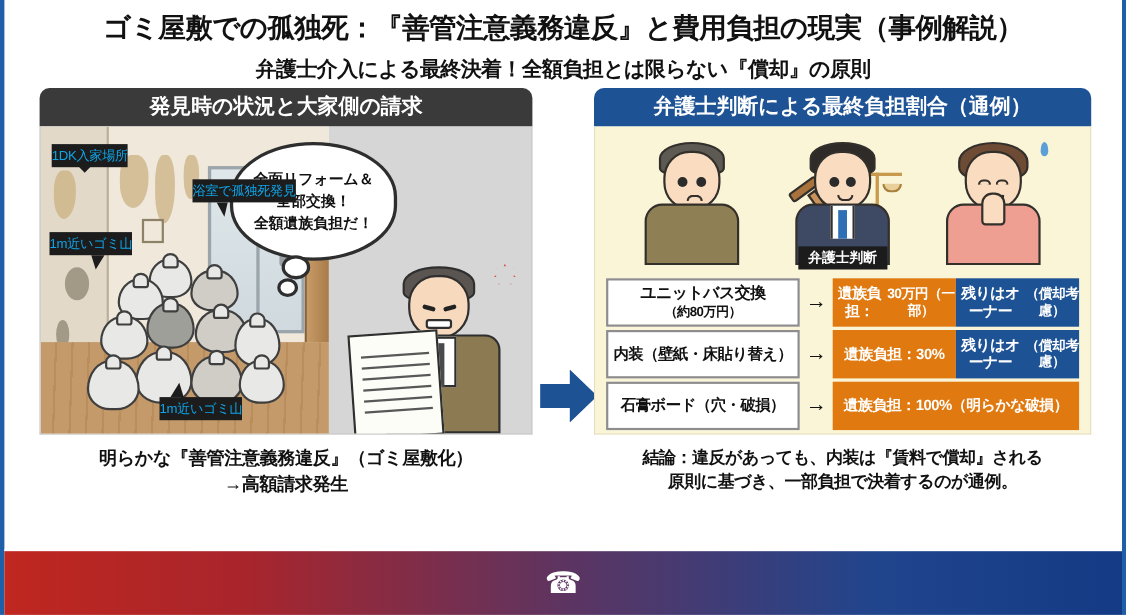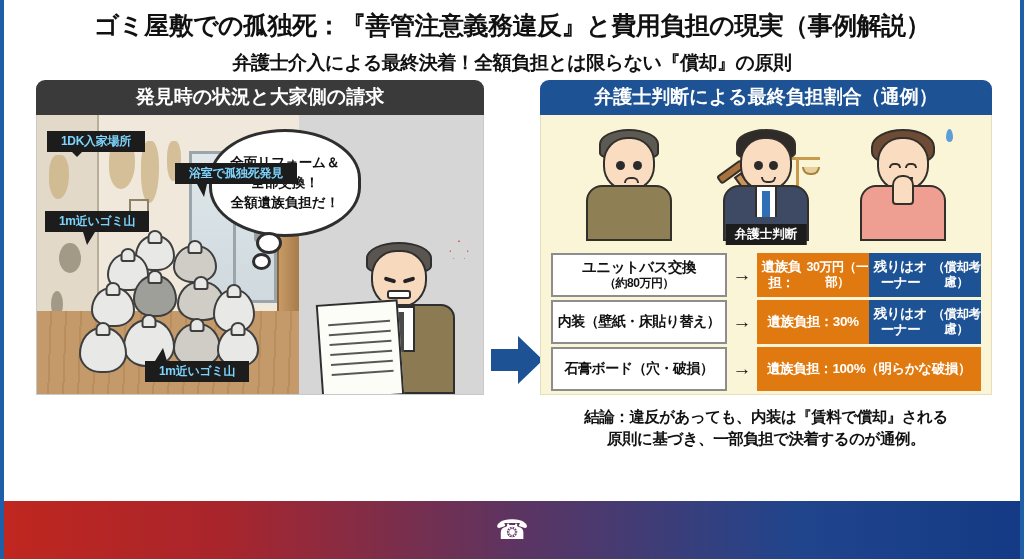--- a/index.html
+++ b/index.html
@@ -102,22 +102,22 @@
     position:absolute; left:172px; top:14px; width:152px; height:108px;
     background:#fff; border:3px solid #2e2e2e; border-radius:50%/46%;
     display:flex; align-items:center; justify-content:center; text-align:center;
     font-size:13.5px; font-weight:bold; line-height:1.45; color:#111; padding:4px 8px;
   }
   .bubble:before,.bubble:after{ content:""; position:absolute; background:#fff; border:3px solid #2e2e2e; border-radius:50%; }
   .bubble:before{ width:20px; height:16px; left:44px; bottom:-20px; }
   .bubble:after{ width:13px; height:11px; left:40px; bottom:-36px; }
 
   .tag{
-    position:absolute; background:#1c1c1c; color:#7dd3fc; font-weight:bold;
-    font-size:12px; padding:2px 14px; white-space:nowrap; letter-spacing:-0.3px; z-index:6;
+    position:absolute; background:#1c1c1c; color:#0ea5e9; font-weight:normal;
+    font-size:12px; padding:2px 0; white-space:nowrap; letter-spacing:-0.3px; z-index:6;
   }
   .tag:after{ content:""; position:absolute; width:0; height:0; }
   .tag.t1{ left:10px; top:16px; }
   .tag.t1:after{ left:24px; bottom:-11px; border:6px solid transparent; border-top-color:#1c1c1c; }
   .tag.t2{ left:138px; top:48px; }
   .tag.t2:after{ left:22px; bottom:-13px; border-left:7px solid transparent; border-right:3px solid transparent; border-top:13px solid #1c1c1c; }
   .tag.t3{ left:8px; top:96px; }
   .tag.t3:after{ left:38px; bottom:-13px; border-left:4px solid transparent; border-right:8px solid transparent; border-top:13px solid #1c1c1c; }
   .tag.t4{ left:108px; top:246px; }
   .tag.t4:after{ left:10px; top:-13px; border-left:8px solid transparent; border-right:4px solid transparent; border-bottom:13px solid #1c1c1c; }
@@ -275,20 +275,24 @@
             <i style="top:68px;"></i>
         </div>
       </div>
 
       <div class="tag t1">1DK入家場所</div>
       <div class="tag t2">浴室で孤独死発見</div>
       <div class="tag t3">1m近いゴミ山</div>
       <div class="tag t4">1m近いゴミ山</div>
     </div>
 
+    <div class="caption">
+      <div>明らかな『善管注意義務違反』（ゴミ屋敷化）</div>
+      <div>→高額請求発生</div>
+    </div>
   </div>
 
   <div id="arrow">
     <svg width="52" height="48" viewBox="0 0 52 48" aria-hidden="true">
       <polygon points="0,13 27,13 27,0 52,24 27,48 27,35 0,35" fill="#1d5394"></polygon>
     </svg>
   </div>
 
   <div class="panel" id="right-panel">
     <div class="panel-head head-blue">弁護士判断による最終負担割合（通例）</div>

